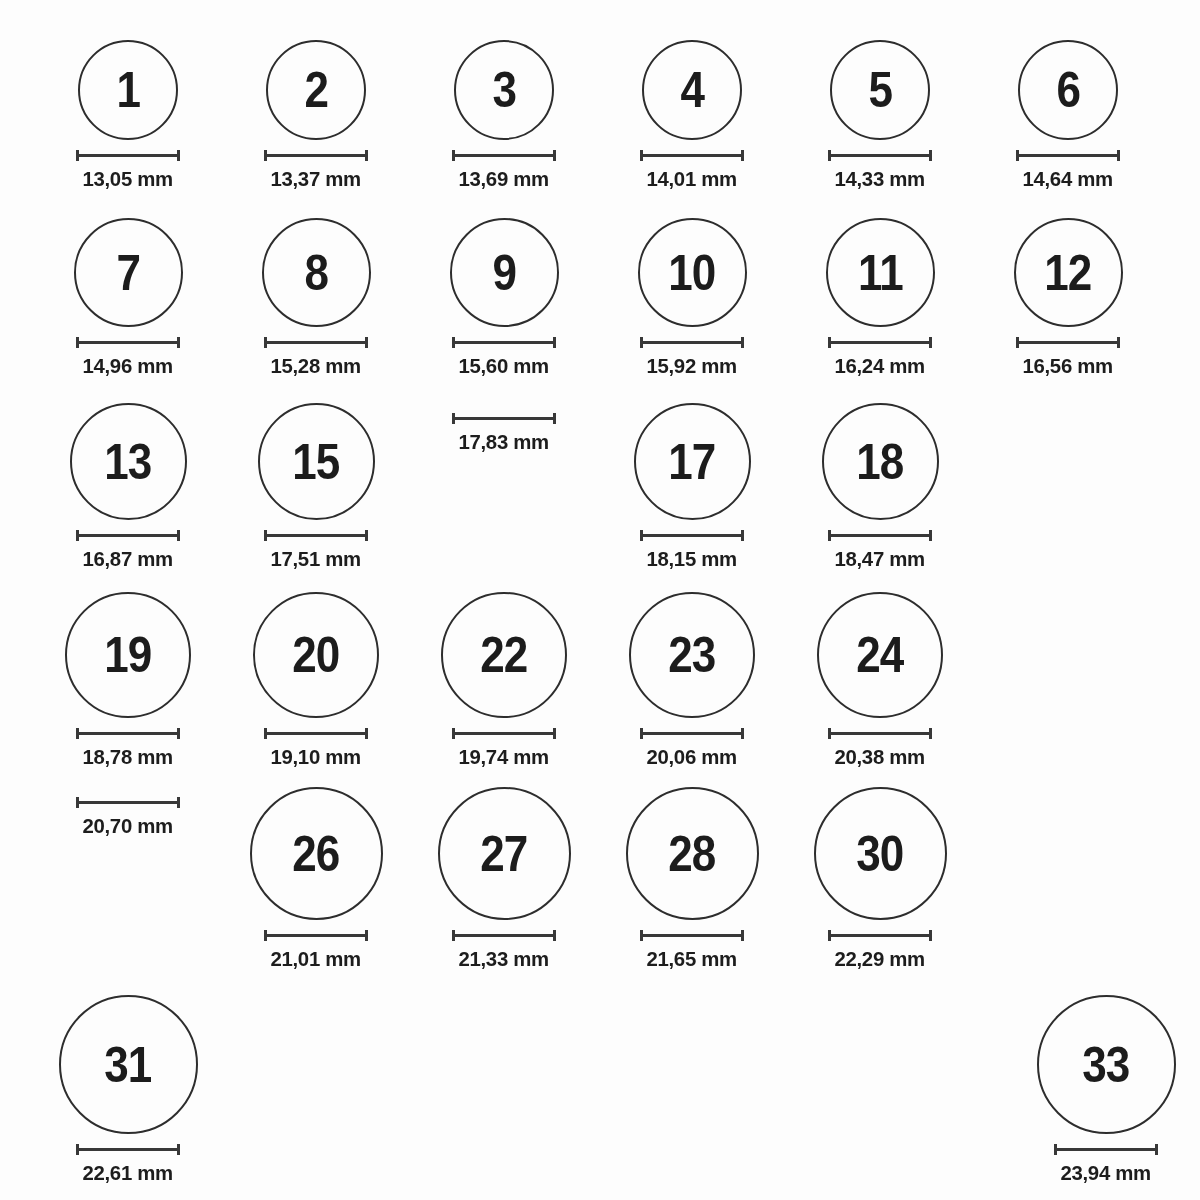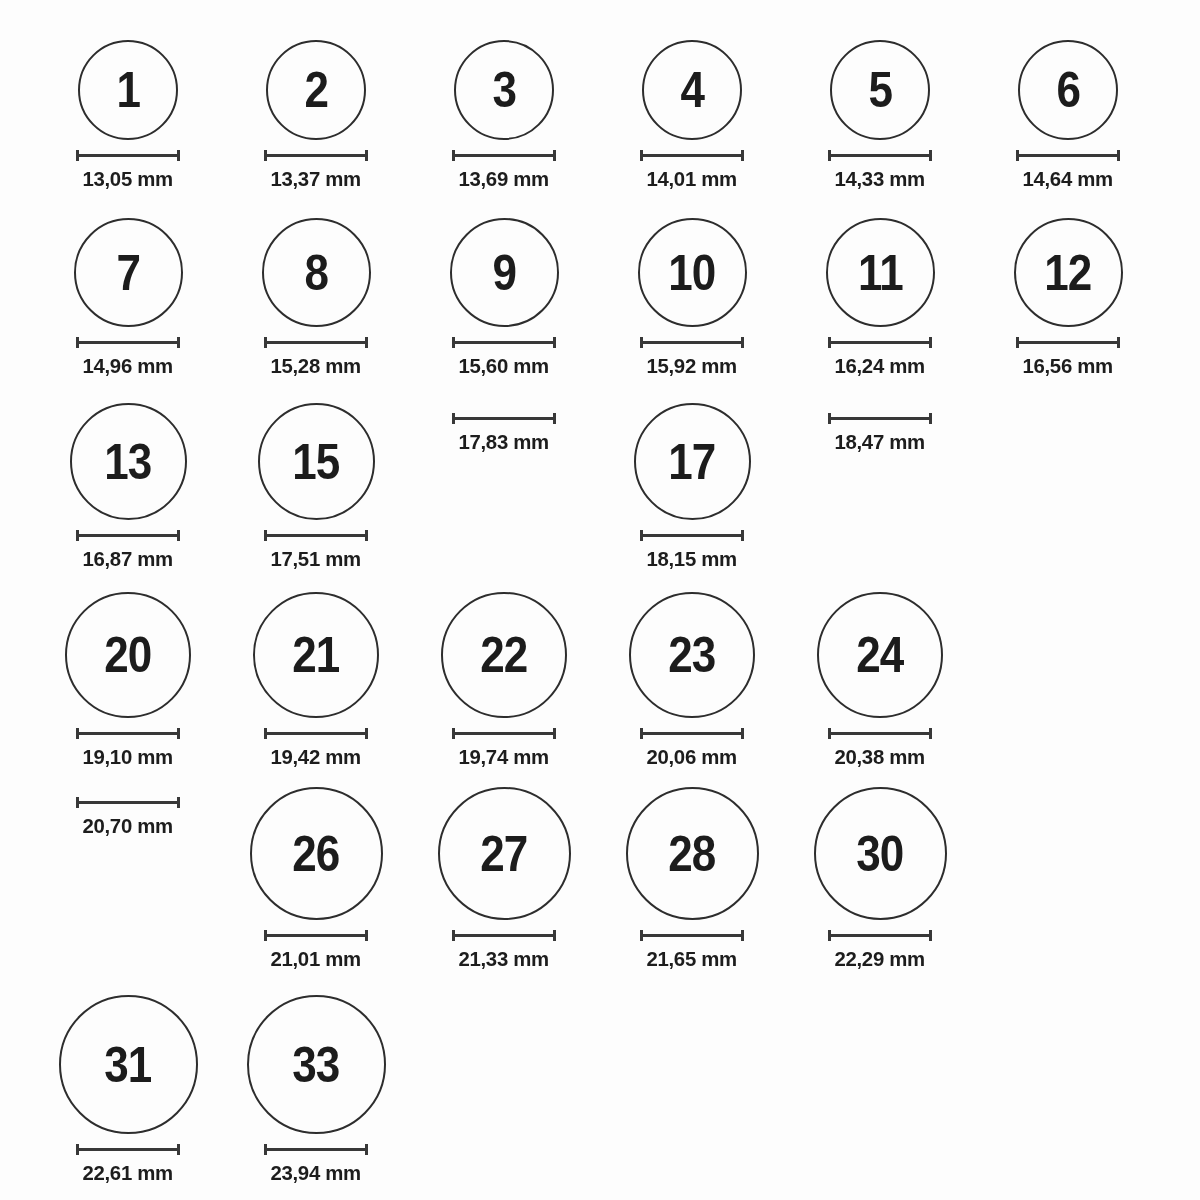--- a/index.html
+++ b/index.html
@@ -78,21 +78,21 @@
     transform: scaleX(0.97);
     line-height: 1;
     white-space: nowrap;
   }
   
   .row.r1 { margin-top: 40px; --d: 100px; }
   .row.r2 { margin-top: 29px; --d: 109px; }
   .row.r3 { margin-top: 27px; --d: 117px; }
   .row.r4 { margin-top: 23px; --d: 126px; }
   .row.r5 { margin-top: 20px; --d: 133px; }
-  .row.r6 { margin-top: 26px; --d: 139px; }
+  .row.r6 { margin-top: 26px; justify-content: space-between; --d: 139px; }
 </style>
 </head>
 <body>
 
 <div class="chart">
     <div class="row r1">
       <div class="cell">
         <div class="ring-circle">
           <span class="ring-number">1</span>
         </div>
@@ -263,50 +263,53 @@
           <span class="ring-number">17</span>
         </div>
         <div class="measure-line">
           <div class="measure-bar"></div>
           <div class="measure-tick left"></div>
           <div class="measure-tick right"></div>
         </div>
         <div class="diameter-label">18,15 mm</div>
       </div>
       <div class="cell">
+        <div class="ring-circle">
+          <span class="ring-number">18</span>
+        </div>
         <div class="measure-line">
           <div class="measure-bar"></div>
           <div class="measure-tick left"></div>
           <div class="measure-tick right"></div>
         </div>
         <div class="diameter-label">18,47 mm</div>
       </div>
     </div>
     <div class="row r4">
       <div class="cell">
         <div class="ring-circle">
+          <span class="ring-number">19</span>
+        </div>
+        <div class="measure-line">
+          <div class="measure-bar"></div>
+          <div class="measure-tick left"></div>
+          <div class="measure-tick right"></div>
+        </div>
+        <div class="diameter-label">18,78 mm</div>
+      </div>
+      <div class="cell">
+        <div class="ring-circle">
           <span class="ring-number">20</span>
         </div>
         <div class="measure-line">
           <div class="measure-bar"></div>
           <div class="measure-tick left"></div>
           <div class="measure-tick right"></div>
         </div>
         <div class="diameter-label">19,10 mm</div>
-      </div>
-      <div class="cell">
-        <div class="ring-circle">
-          <span class="ring-number">21</span>
-        </div>
-        <div class="measure-line">
-          <div class="measure-bar"></div>
-          <div class="measure-tick left"></div>
-          <div class="measure-tick right"></div>
-        </div>
-        <div class="diameter-label">19,42 mm</div>
       </div>
       <div class="cell">
         <div class="ring-circle">
           <span class="ring-number">22</span>
         </div>
         <div class="measure-line">
           <div class="measure-bar"></div>
           <div class="measure-tick left"></div>
           <div class="measure-tick right"></div>
         </div>

